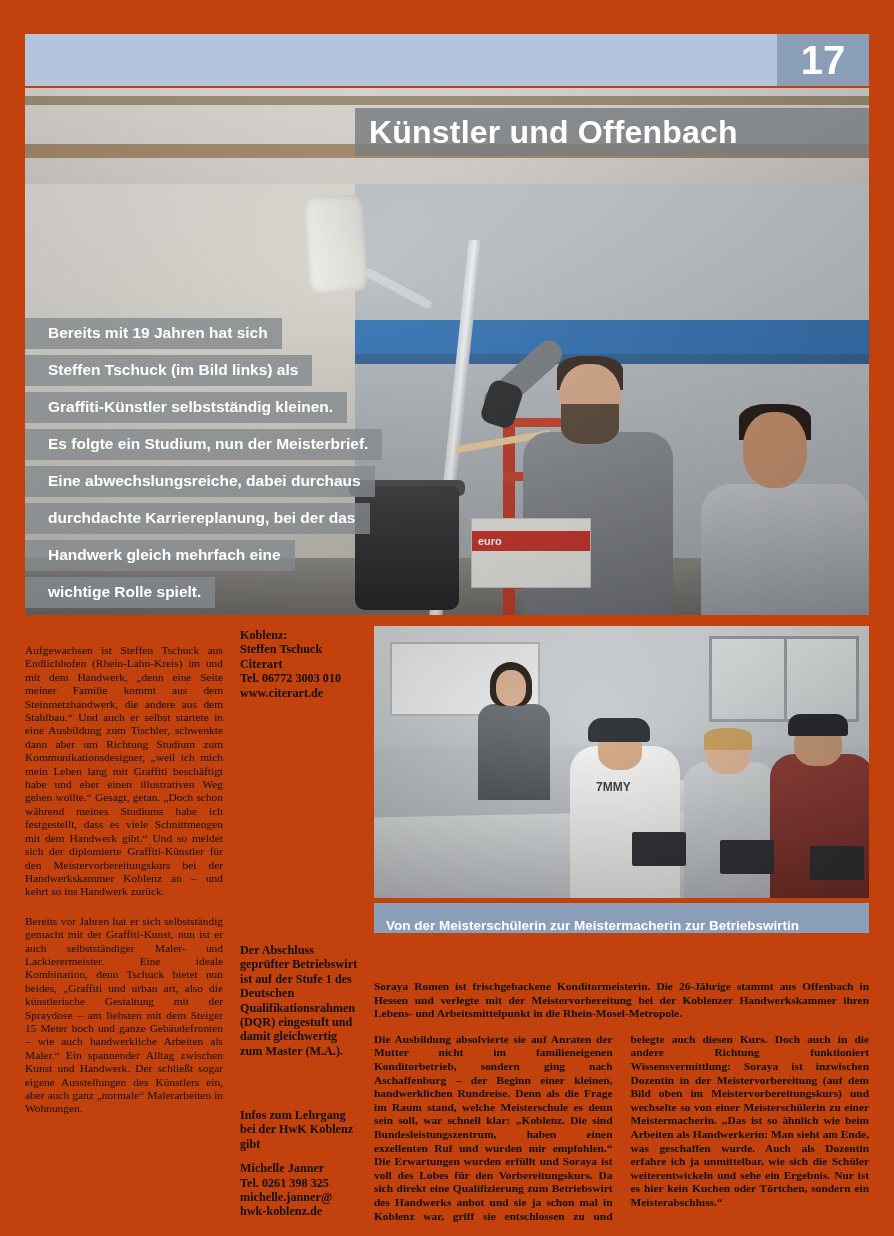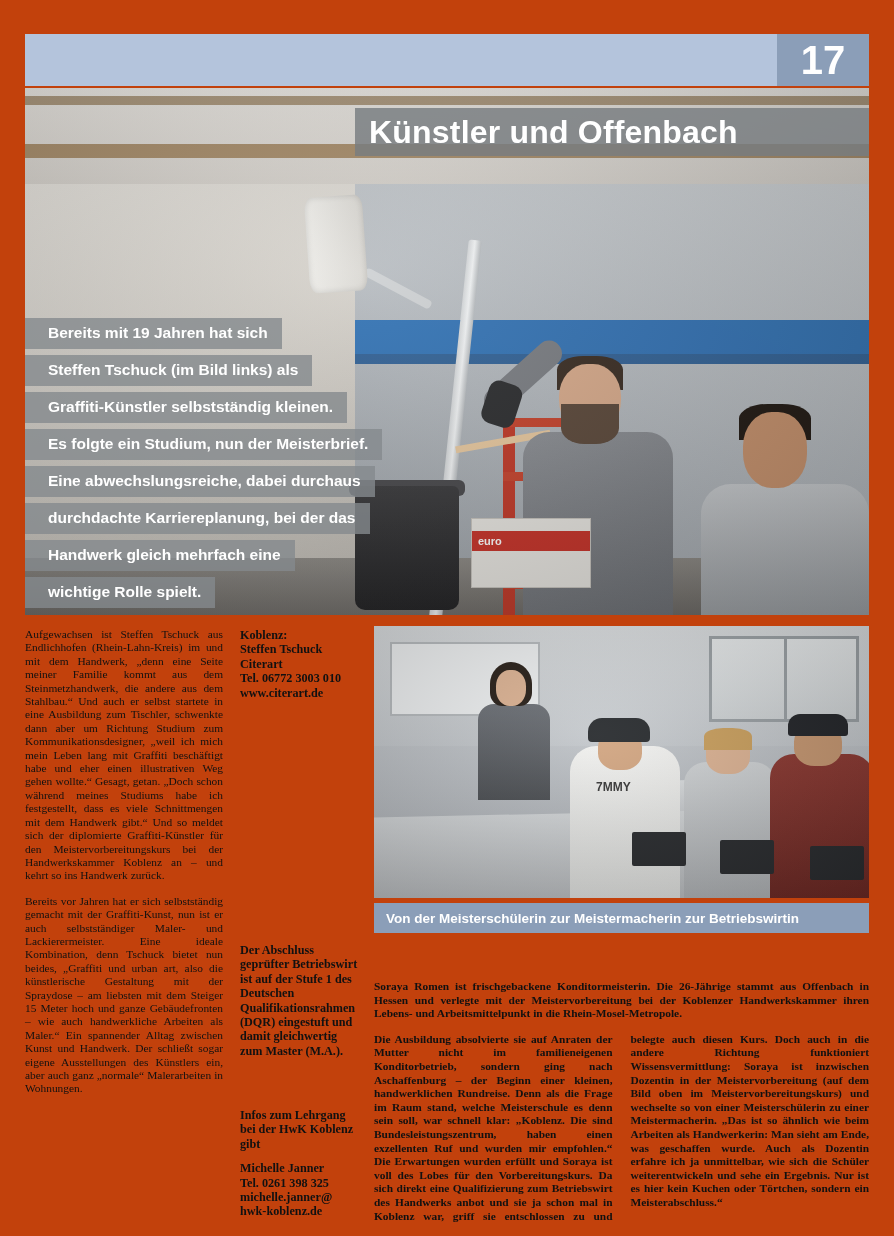--- a/index.html
+++ b/index.html
@@ -197,21 +197,21 @@
     white-space:nowrap;
   }
   .lead .line.l1 { display:block; width:max-content; }
 
   
   .col1 {
     position:absolute; left:25px; top:628px; width:198px;
     font-size:11.4px; line-height:13.4px; color:#111;
     text-align:justify; hyphens:auto;
   }
-  .col1 p { margin:0 0 12px 0; }
+  .col1 p { margin:16px 0 12px 0; }
 
   .col2 {
     position:absolute; left:240px; top:628px; width:122px;
     font-family:"Liberation Serif", serif;
     font-size:12.2px; line-height:14.4px; color:#111; font-weight:bold;
   }
   .col2 .blk { margin-bottom:0; }
   .col2 .blk.k2 { position:absolute; top:315px; left:0; width:122px; }
   .col2 .blk.k3 { position:absolute; top:480px; left:0; width:122px; }
 
@@ -309,21 +309,21 @@
   }
   .photo2 .vig {
     position:absolute; inset:0;
     background: radial-gradient(ellipse at 45% 40%, rgba(255,255,255,.05), rgba(0,0,0,.2));
   }
 
   
   .subbar {
     position:absolute; left:374px; top:903px; width:495px; height:30px;
     background:#8b9eb8;
-    display:flex; align-items:center;
+    display:flex; align-items:flex-end;
   }
   .subbar h2 {
     margin:0; padding-left:12px;
     font-family:"Liberation Sans", sans-serif;
     font-size:13.5px; font-weight:bold; color:#ffffff;
   }
 
   
   .rtext {
     position:absolute; left:374px; top:944px; width:495px;

